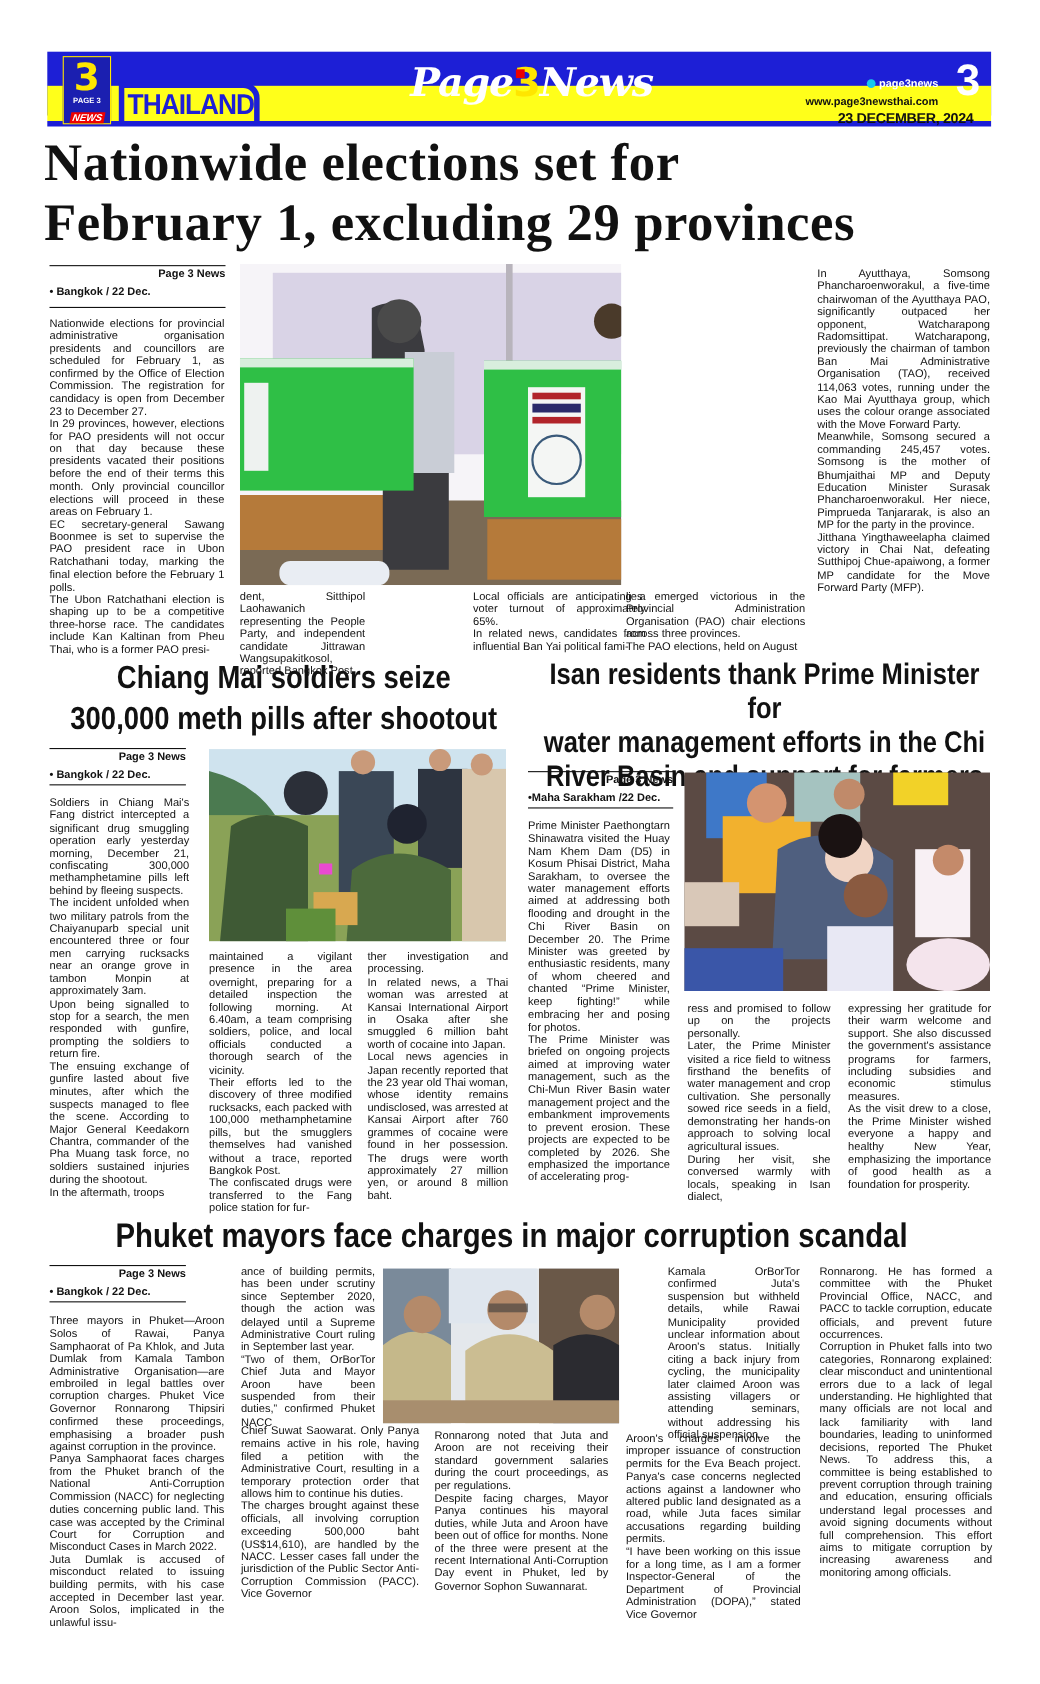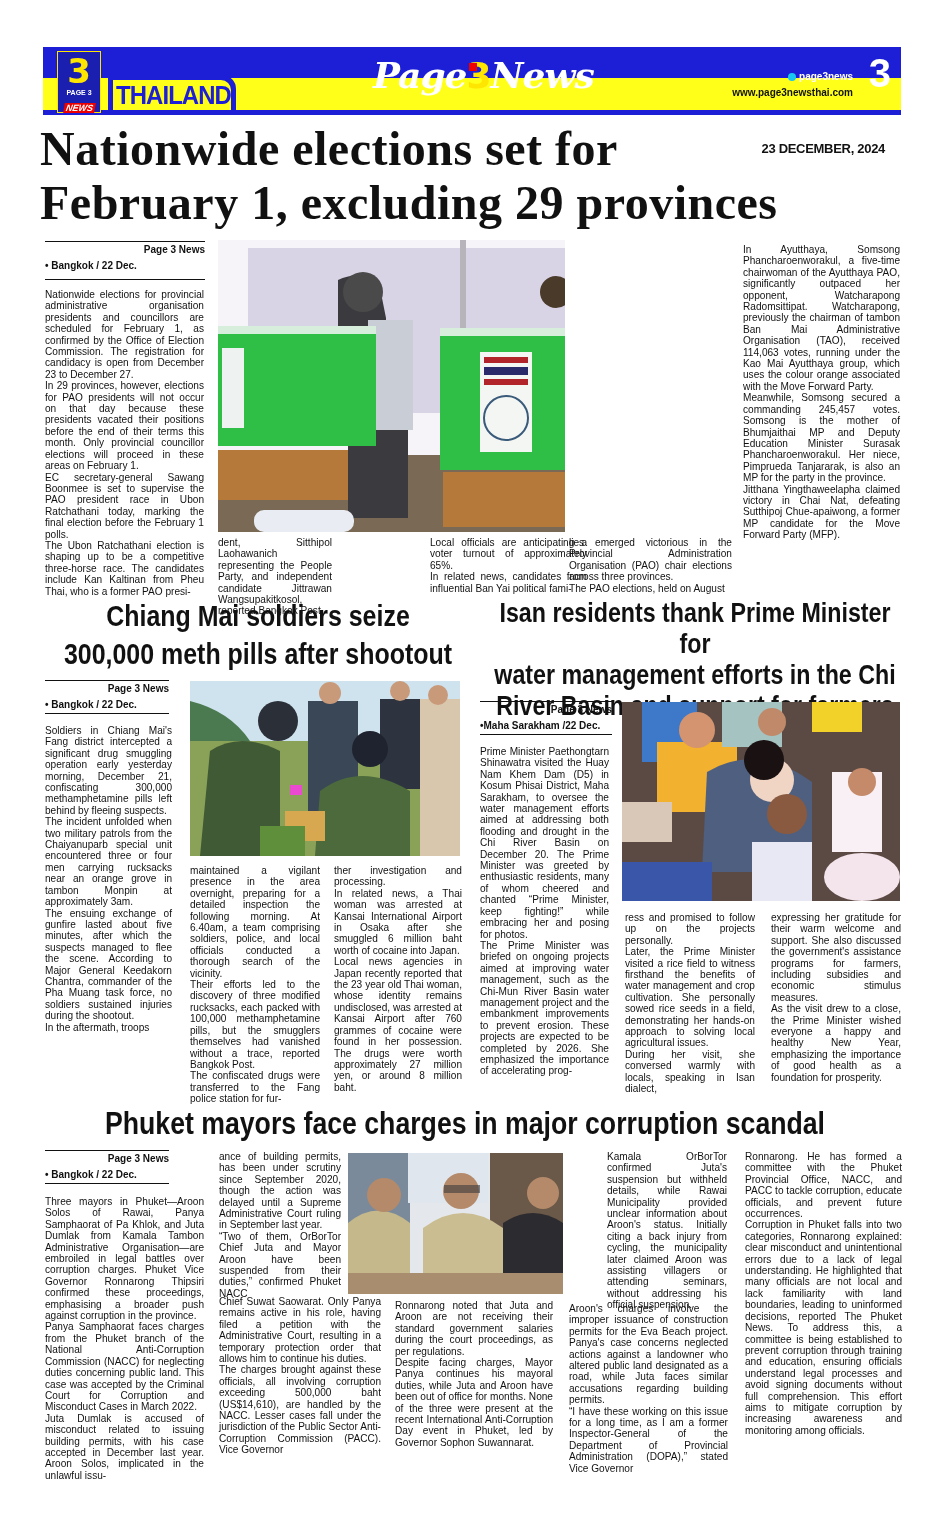--- a/index.html
+++ b/index.html
@@ -18,21 +18,21 @@
   .mh-logo .pg { font: 700 7px/8px "Liberation Sans", sans-serif; color: #fff; display: block; }
   .mh-logo .nw { font: italic 700 9px/10px "Liberation Sans", sans-serif; color: #fff; background: #e00; display: inline-block; padding: 0 2px; transform: skewX(-10deg); margin-top: 1px; }
   .mh-thailand { position: absolute; left: 73px; top: 33px; font: 700 26px/30px "Liberation Sans", sans-serif; color: #1d1fd6; letter-spacing: -1px; transform: scaleX(0.92); transform-origin: left; }
   .mh-brand { position: absolute; left: 330px; top: 6px; width: 200px; text-align: center; font: 700 36px/44px "DejaVu Serif", serif; color: #fff; letter-spacing: -1px; font-style: italic; }
   .mh-brand .three { color: #ffe600; font-family: "DejaVu Sans", sans-serif; font-style: normal; font-weight: 900; position: relative; }
   .mh-brand .three::before { content: ""; position: absolute; left: 2px; top: 8px; width: 8px; height: 8px; background: #e00; }
   .mh-social { position: absolute; right: 48px; top: 24px; font: 700 10px/12px "Liberation Sans", sans-serif; color: #fff; text-align: right; }
   .mh-social .dot { display: inline-block; width: 8px; height: 8px; border-radius: 50%; background: #18c8f0; margin-right: 3px; vertical-align: -1px; }
   .mh-url { position: absolute; right: 48px; top: 40px; font: 700 10px/12px "Liberation Sans", sans-serif; color: #111; }
   .mh-page { position: absolute; right: 10px; top: 4px; font: 700 40px/44px "Liberation Sans", sans-serif; color: #fff; }
-  .mh-date { position: absolute; right: 16px; top: 54px; font: 700 13px/14px "Liberation Sans", sans-serif; color: #111; letter-spacing: -0.3px; margin-top: 41px; }
+  .mh-date { position: absolute; right: 16px; top: 54px; font: 700 13px/14px "Liberation Sans", sans-serif; color: #111; letter-spacing: -0.3px; }
 
   
   .hl-main { position: absolute; left: 40px; top: 122px; width: 866px; font: 700 48px/54px "Liberation Serif", serif; color: #111; letter-spacing: 0.5px; }
   .hl-sub { position: absolute; text-align: center; font: 700 29px/38px "Liberation Sans", sans-serif; color: #111; transform: scaleX(0.86); }
   .hl-sub.s1 { left: 18px; top: 597px; width: 480px; transform-origin: center; }
   .hl-sub.s2 { left: 450px; top: 598px; width: 490px; font-size: 27px; line-height: 31px; }
   .hl-sub.s3 { left: -40px; top: 1105px; width: 1010px; font-size: 31px; line-height: 38px; }
 
   
   .byline { position: absolute; font: 700 10px/12px "Liberation Sans", sans-serif; }
@@ -138,20 +138,21 @@
 </h2>
 
 <div class="byline" style="left:45px; top:680px; width:124px;">
   <span class="src">Page 3 News</span>
   <span class="dl">• Bangkok / 22 Dec.</span>
 </div>
 
 <div class="col" style="left:45px; top:725px; width:127px;">
     <p>Soldiers in Chiang Mai's Fang district intercepted a significant drug smuggling operation early yesterday morning, December 21, confiscating 300,000 methamphetamine pills left behind by fleeing suspects.</p>
     <p>The incident unfolded when two military patrols from the Chaiyanuparb special unit encountered three or four men carrying rucksacks near an orange grove in tambon Monpin at approximately 3am.</p>
+    <p>Upon being signalled to stop for a search, the men responded with gunfire, prompting the soldiers to return fire.</p>
     <p>The ensuing exchange of gunfire lasted about five minutes, after which the suspects managed to flee the scene. According to Major General Keedakorn Chantra, commander of the Pha Muang task force, no soldiers sustained injuries during the shootout.</p>
     <p>In the aftermath, troops</p>
   </div>
 
 <div class="photo" style="left:190px; top:681px; width:270px; height:175px;">
   <svg width="270" height="175" viewBox="0 0 270 175">
     <rect width="270" height="175" fill="#cfe3ee"></rect>
     <path d="M0 20 q40 10 60 40 l30 30 l-90 0 z" fill="#4b7a50"></path>
     <rect x="0" y="60" width="270" height="115" fill="#8aa257"></rect>
     <rect x="118" y="20" width="50" height="110" fill="#3a4756"></rect>
@@ -271,18 +272,18 @@
   </div>
 <div class="col" style="left:395px; top:1300px; width:158px;">
     <p>Ronnarong noted that Juta and Aroon are not receiving their standard government salaries during the court proceedings, as per regulations.</p>
     <p>Despite facing charges, Mayor Panya continues his mayoral duties, while Juta and Aroon have been out of office for months. None of the three were present at the recent International Anti-Corruption Day event in Phuket, led by Governor Sophon Suwannarat.</p>
   </div>
 <div class="col" style="left:607px; top:1151px; width:120px;">
     <p>Kamala OrBorTor confirmed Juta's suspension but withheld details, while Rawai Municipality provided unclear information about Aroon's status. Initially citing a back injury from cycling, the municipality later claimed Aroon was assisting villagers or attending seminars, without addressing his official suspension.</p>
   </div>
 <div class="col" style="left:569px; top:1303px; width:159px;">
     <p>Aroon's charges involve the improper issuance of construction permits for the Eva Beach project. Panya's case concerns neglected actions against a landowner who altered public land designated as a road, while Juta faces similar accusations regarding building permits.</p>
-    <p>“I have these working on this issue for a long time, as I am a former Inspector-General of the Department of Provincial Administration (DOPA),” stated Vice Governor</p>
+    <p>“I have been working on this issue for a long time, as I am a former Inspector-General of the Department of Provincial Administration (DOPA),” stated Vice Governor</p>
   </div>
 <div class="col" style="left:745px; top:1151px; width:157px;">
     <p>Ronnarong. He has formed a committee with the Phuket Provincial Office, NACC, and PACC to tackle corruption, educate officials, and prevent future occurrences.</p>
     <p>Corruption in Phuket falls into two categories, Ronnarong explained: clear misconduct and unintentional errors due to a lack of legal understanding. He highlighted that many officials are not local and lack familiarity with land boundaries, leading to uninformed decisions, reported The Phuket News. To address this, a committee is being established to prevent corruption through training and education, ensuring officials understand legal processes and avoid signing documents without full comprehension. This effort aims to mitigate corruption by increasing awareness and monitoring among officials.</p>
   </div>
 
 </body></html>

